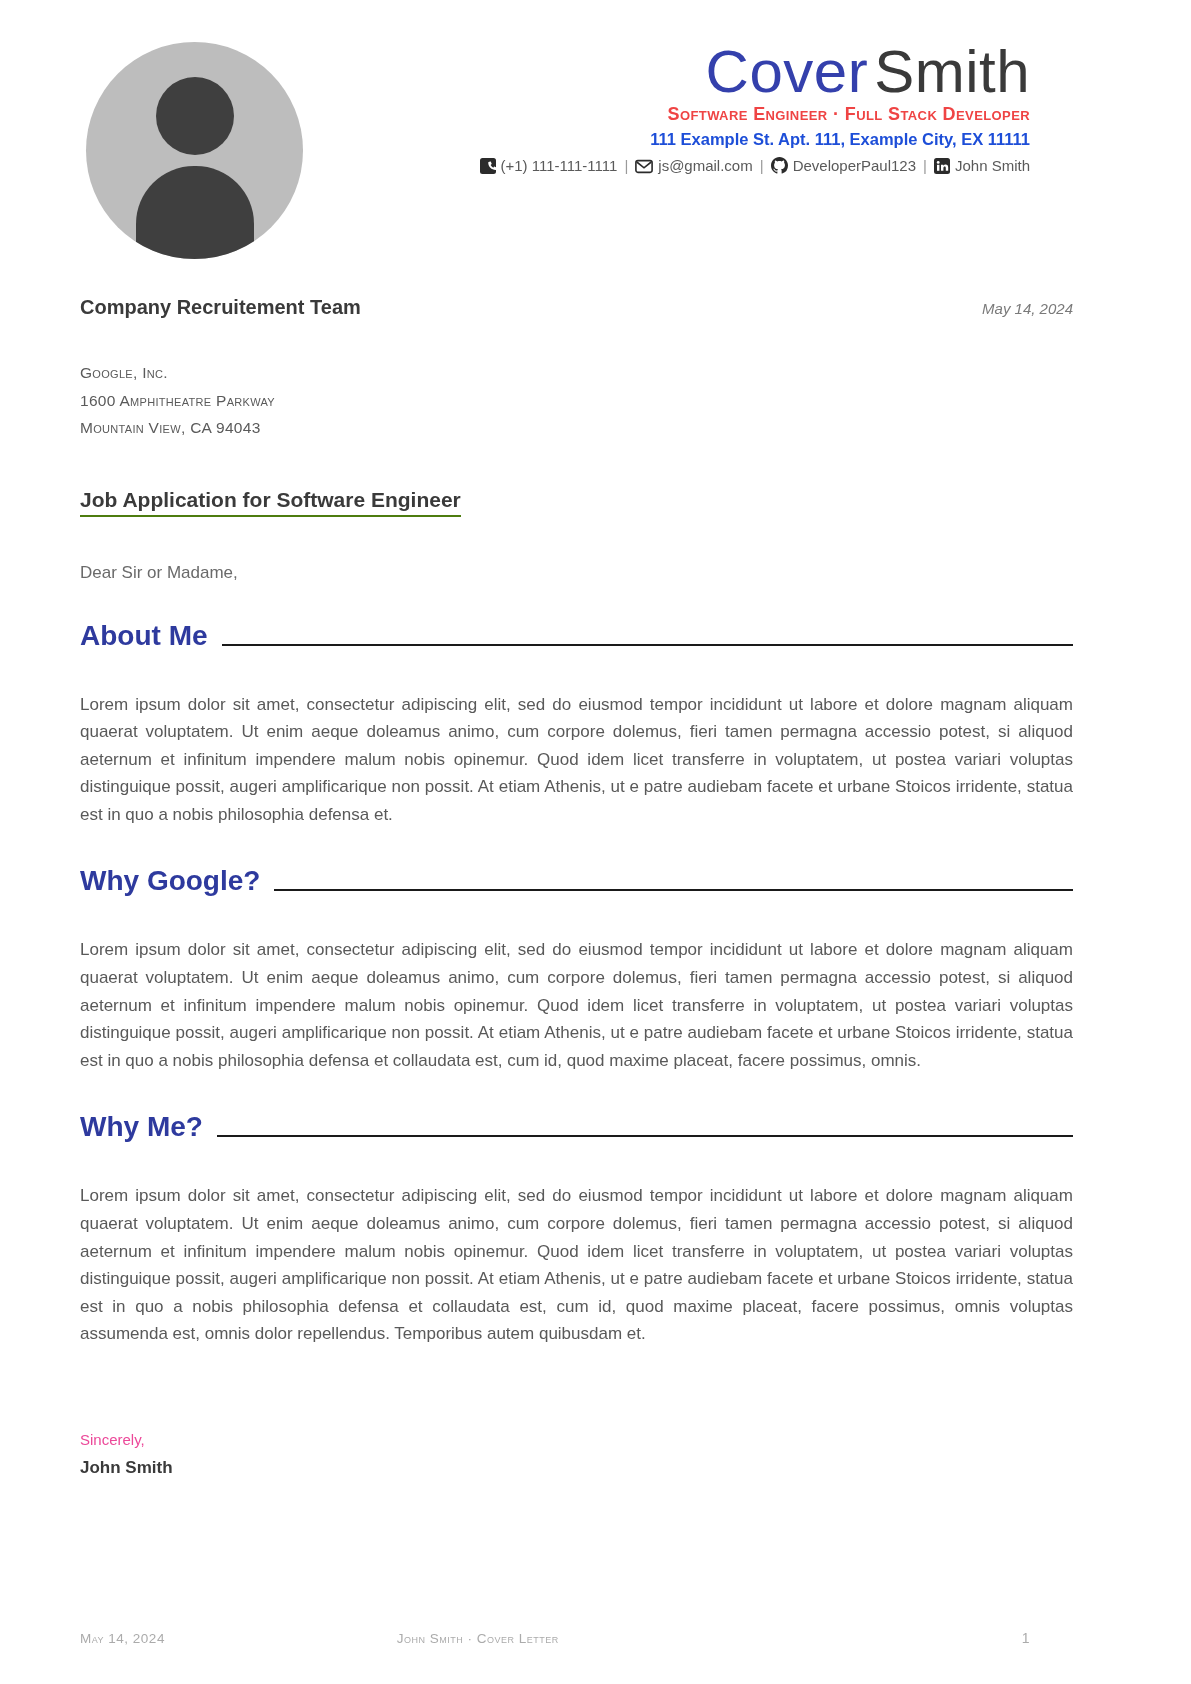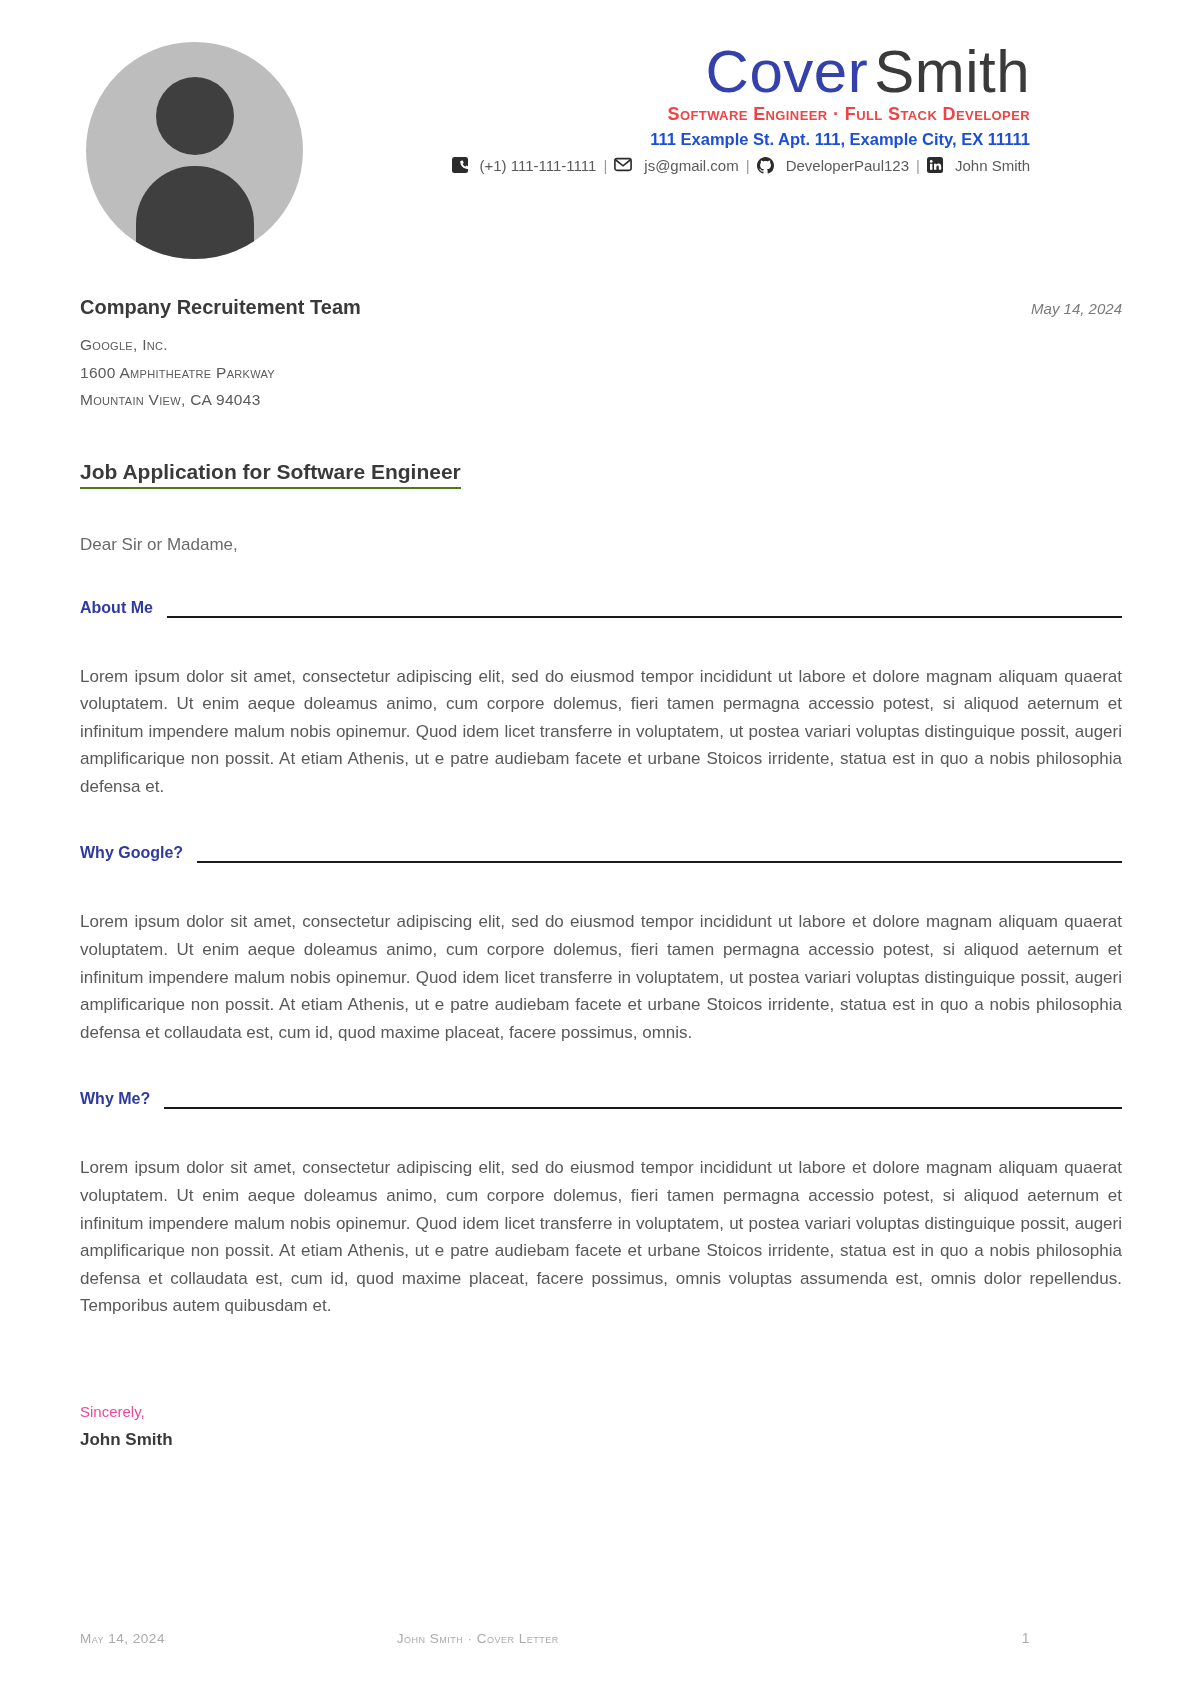--- a/index.html
+++ b/index.html
@@ -64,38 +64,38 @@
   }
   .contacts {
     margin-top: 8px;
     font-size: 15px;
     color: #5a5a5a;
     display: flex;
     justify-content: flex-end;
     align-items: center;
     gap: 7px;
   }
-  .contact { display: inline-flex; align-items: flex-start; gap: 12px; }
+  .contact { display: inline-flex; align-items: flex-end; gap: 5px; }
   .contact svg { display: block; }
   .sep { color: #9a9a9a; }
 
   
-  .content { padding: 0 69px 0 80px; color: #595959; }
+  .content { padding: 0 118px 0 80px; color: #595959; }
 
   .recipient-row {
     margin-top: 36px;
     display: flex;
     justify-content: space-between;
     align-items: baseline;
   }
   .recipient-name { font-size: 20px; font-weight: 700; color: #3a3a3a; }
   .letter-date { font-size: 15px; font-style: italic; color: #7a7a7a; }
 
   .recipient-address {
-    margin-top: 12px;
+    margin-top: 40px;
     font-size: 15.5px;
     line-height: 27.5px;
     color: #5a5a5a;
     font-variant: small-caps;
     letter-spacing: 0.3px;
   }
 
   .letter-title { margin-top: 46px; }
   .letter-title span {
     display: inline-block;
@@ -104,21 +104,21 @@
     color: #3a3a3a;
     border-bottom: 2px solid #4d7c0f;
     padding-bottom: 3px;
   }
 
   .opening { margin-top: 46px; font-size: 17px; color: #6a6a6a; }
 
   .letter-section { margin-top: 38px; }
   .sec-head { display: flex; align-items: flex-end; }
   .sec-title {
-    font-size: 16px;
+    font-size: 28px;
     font-weight: 700;
     color: #2e3a9e;
     white-space: nowrap;
     line-height: 30px;
   }
   .sec-rule {
     flex: 1;
     border-bottom: 2px solid #1a1a1a;
     margin-left: 14px;
     margin-bottom: 5px;

